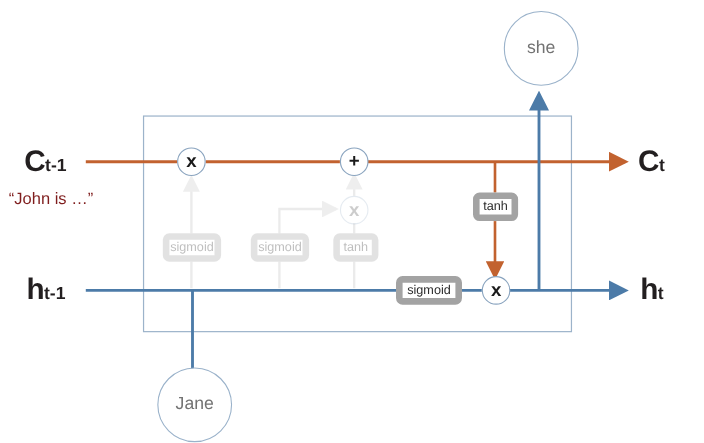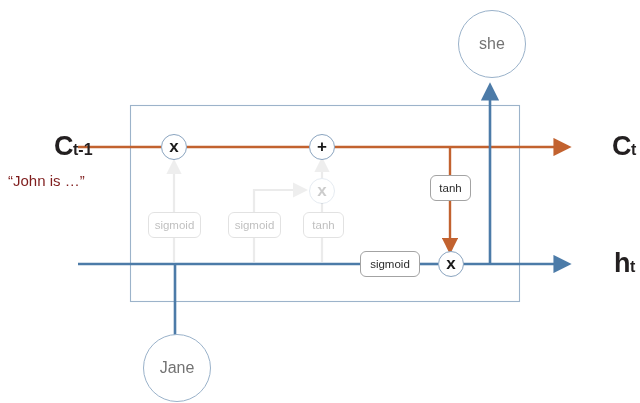--- a/index.html
+++ b/index.html
@@ -24,35 +24,34 @@
   }
   .txt {
     position: absolute;
     color: #231f20;
     white-space: nowrap;
   }
   .state-label {
     font-size: 27px;
     font-weight: 700;
     letter-spacing: -0.5px;
-    margin-left: 32px;
   }
   .state-label .sub {
     font-size: 16px;
     font-weight: 700;
     letter-spacing: 0px;
   }
   .phrase {
     font-size: 15px;
     color: #7f1d1d;
   }
   .gate-box {
     position: absolute;
     background: #ffffff;
-    border: 1px solid #a3a3a3;
+    border: 6px solid #a3a3a3;
     border-radius: 6px;
     box-sizing: border-box;
     display: flex;
     align-items: center;
     justify-content: center;
     font-size: 11.5px;
     color: #2c2c2c;
   }
   .gate-box.faded {
     opacity: 0.30;
@@ -178,20 +177,23 @@
   </div>
 
   <div class="word-circle" style="left:143px; top:334px; width:68px; height:68px;text-align:center;">
     <span>Jane</span>
   </div>
 
   <div class="txt state-label" style="left:22px; top:131px;">
     <span>C</span><span class="sub">t-1</span>
   </div>
 
+  <div class="txt state-label" style="left:24px; top:248px;">
+    <span>h</span><span class="sub">t-1</span>
+  </div>
 
   <div class="txt state-label" style="left:580px; top:131px;">
     <span>C</span><span class="sub">t</span>
   </div>
 
   <div class="txt state-label" style="left:582px; top:248px;text-align:right;">
     <span>h</span><span class="sub">t</span>
   </div>
 
   <div class="txt phrase" style="left:8px; top:172px;">“John is …”</div>

